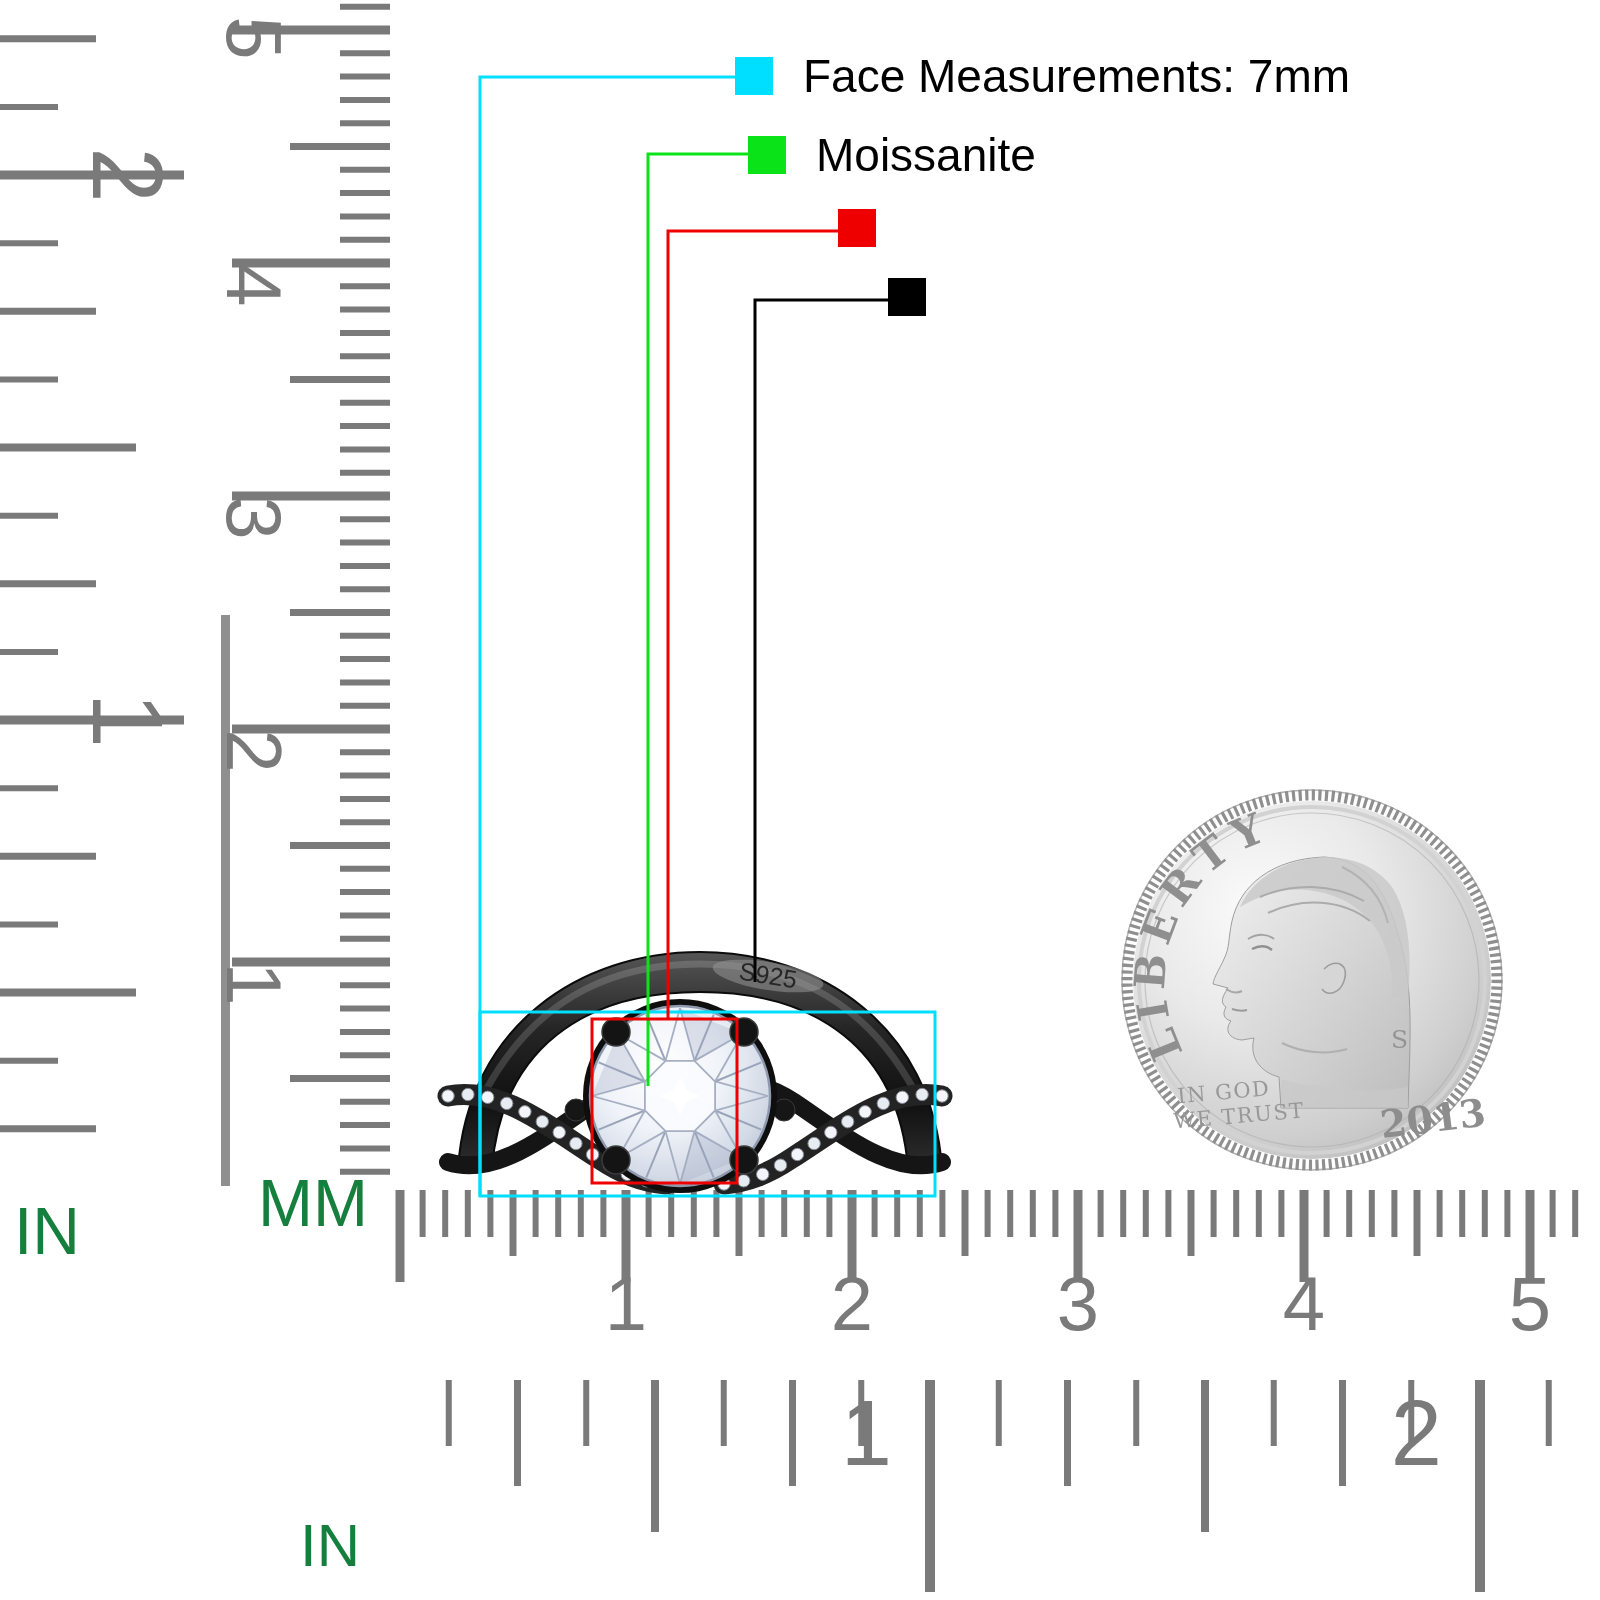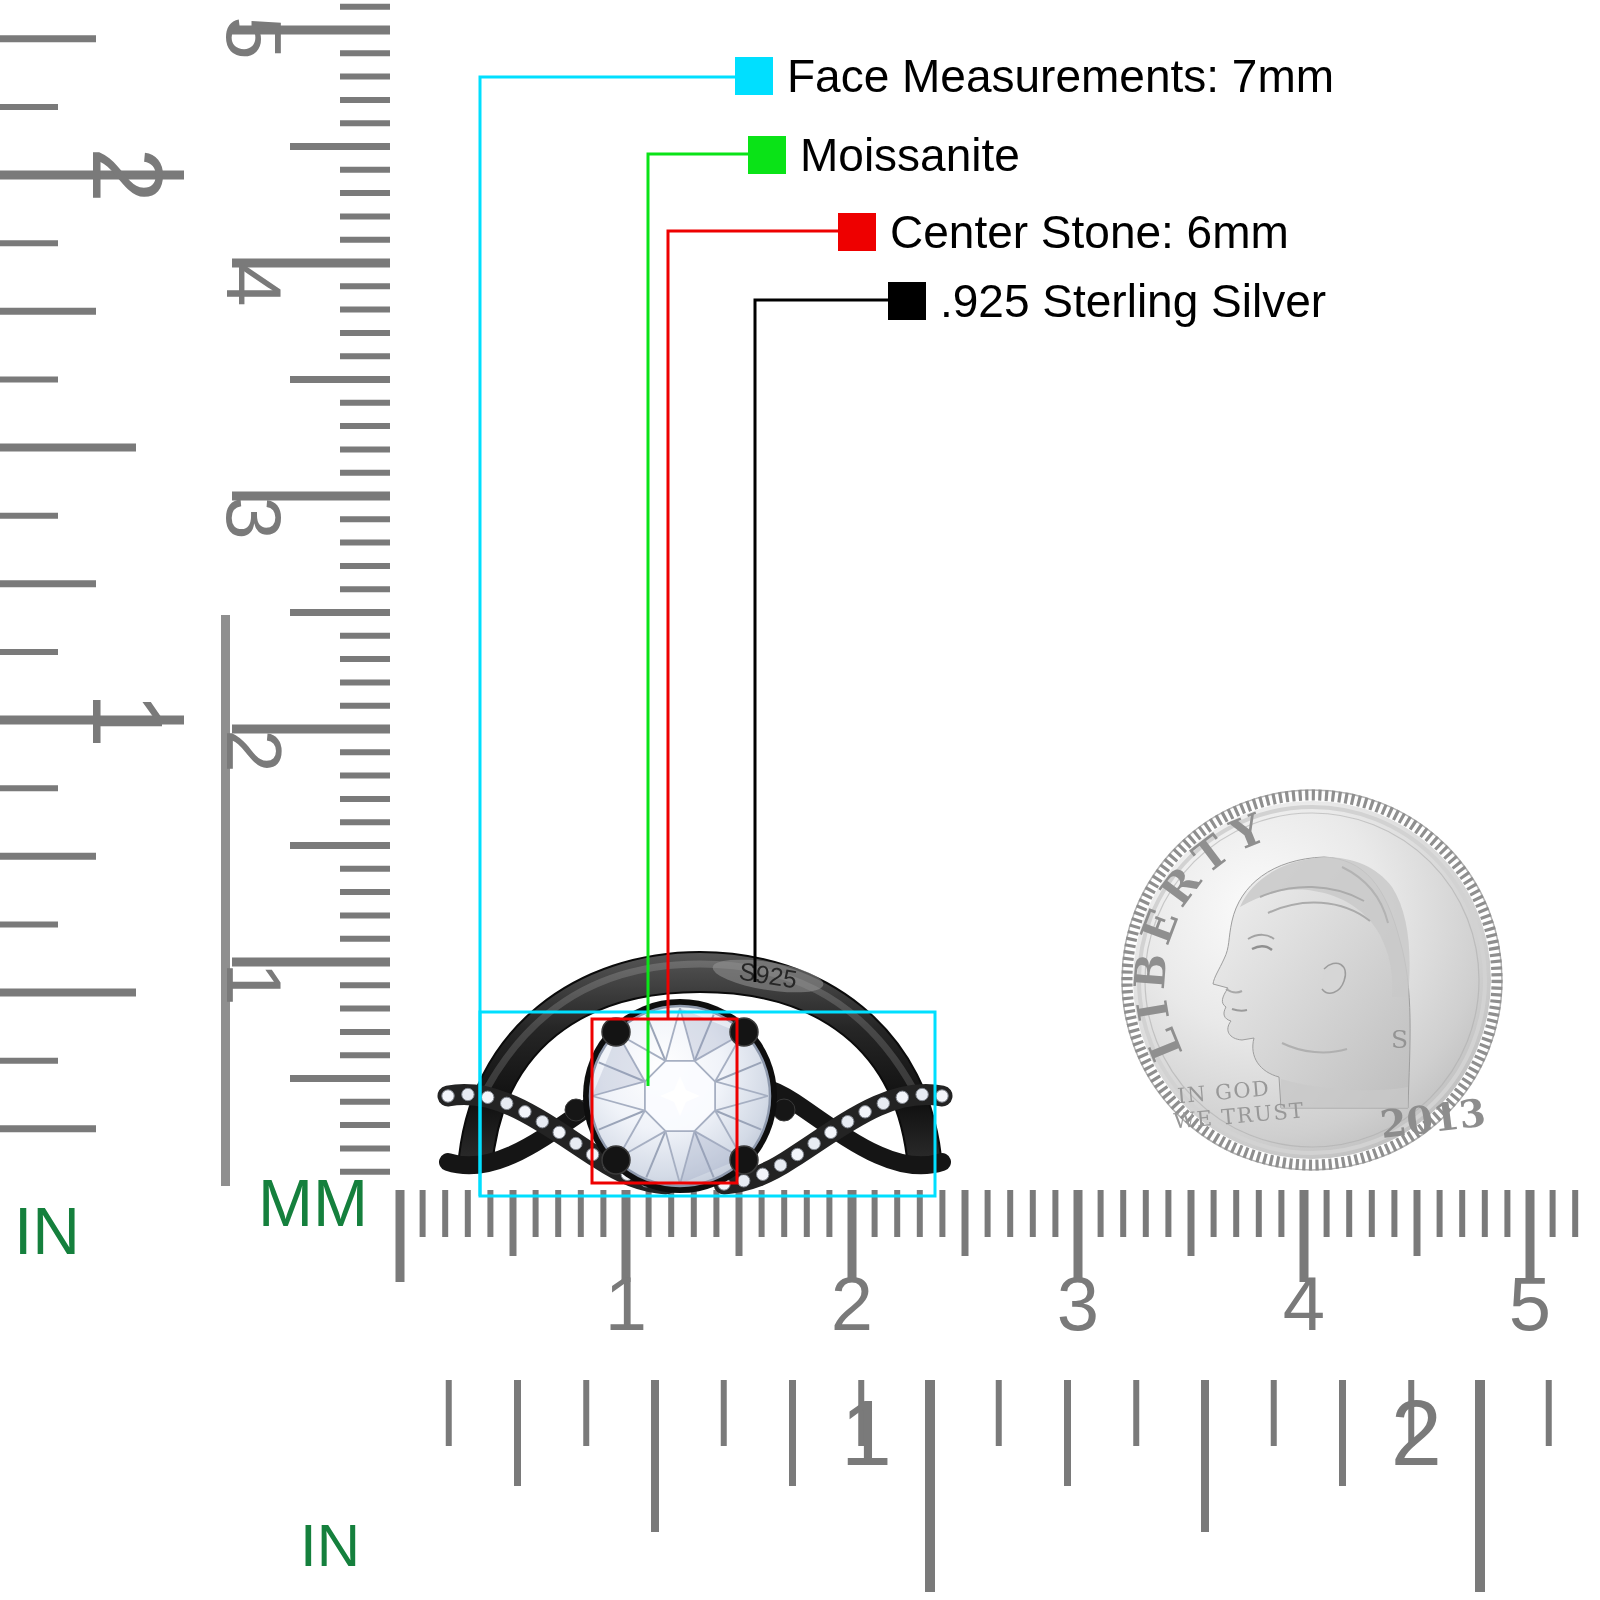--- a/index.html
+++ b/index.html
@@ -1,21 +1,21 @@
 <!DOCTYPE html>
 <html><head>
 <meta charset="utf-8">
 <style>
   html,body{margin:0;padding:0;}
   body{
     width:1600px;height:1600px;position:relative;background:#ffffff;
     font-family:"Liberation Sans",sans-serif;overflow:hidden;
   }
   .abs{position:absolute;}
-  .legend-row{position:absolute;display:flex;align-items:center;gap:14px;z-index:40;}
+  .legend-row{position:absolute;display:flex;align-items:center;gap:30px;z-index:40;}
   .legend-swatch{width:38px;height:38px;flex:none;}
   .legend-label{font-size:46px;color:#000;white-space:nowrap;line-height:1;}
   .unit-label{position:absolute;color:#15803d;font-size:66px;line-height:1;z-index:6;}
   svg{display:block;}
 </style>
 </head>
 <body>
 
 <svg class="abs" style="left:0;top:0;z-index:5" width="390" height="1190" viewBox="0 0 390 1190">
   <g id="v-in">
@@ -343,18 +343,16 @@
 <div class="legend-row" style="left:735px;top:53px">
   <div class="legend-swatch" style="background: rgb(0, 223, 255);"></div>
   <div class="legend-label">Face Measurements: 7mm</div>
 </div>
 <div class="legend-row" style="left:748px;top:132px">
   <div class="legend-swatch" style="background: rgb(10, 227, 23);"></div>
   <div class="legend-label">Moissanite</div>
 </div>
 <div class="legend-row" style="left:838px;top:209px">
   <div class="legend-swatch" style="background: rgb(238, 0, 0);"></div>
-  <div class="legend-label">Center Stone: 6mm</div>
 </div>
 <div class="legend-row" style="left:888px;top:278px">
   <div class="legend-swatch" style="background: rgb(0, 0, 0);"></div>
-  <div class="legend-label">.925 Sterling Silver</div>
 </div>
 
 </body></html>

